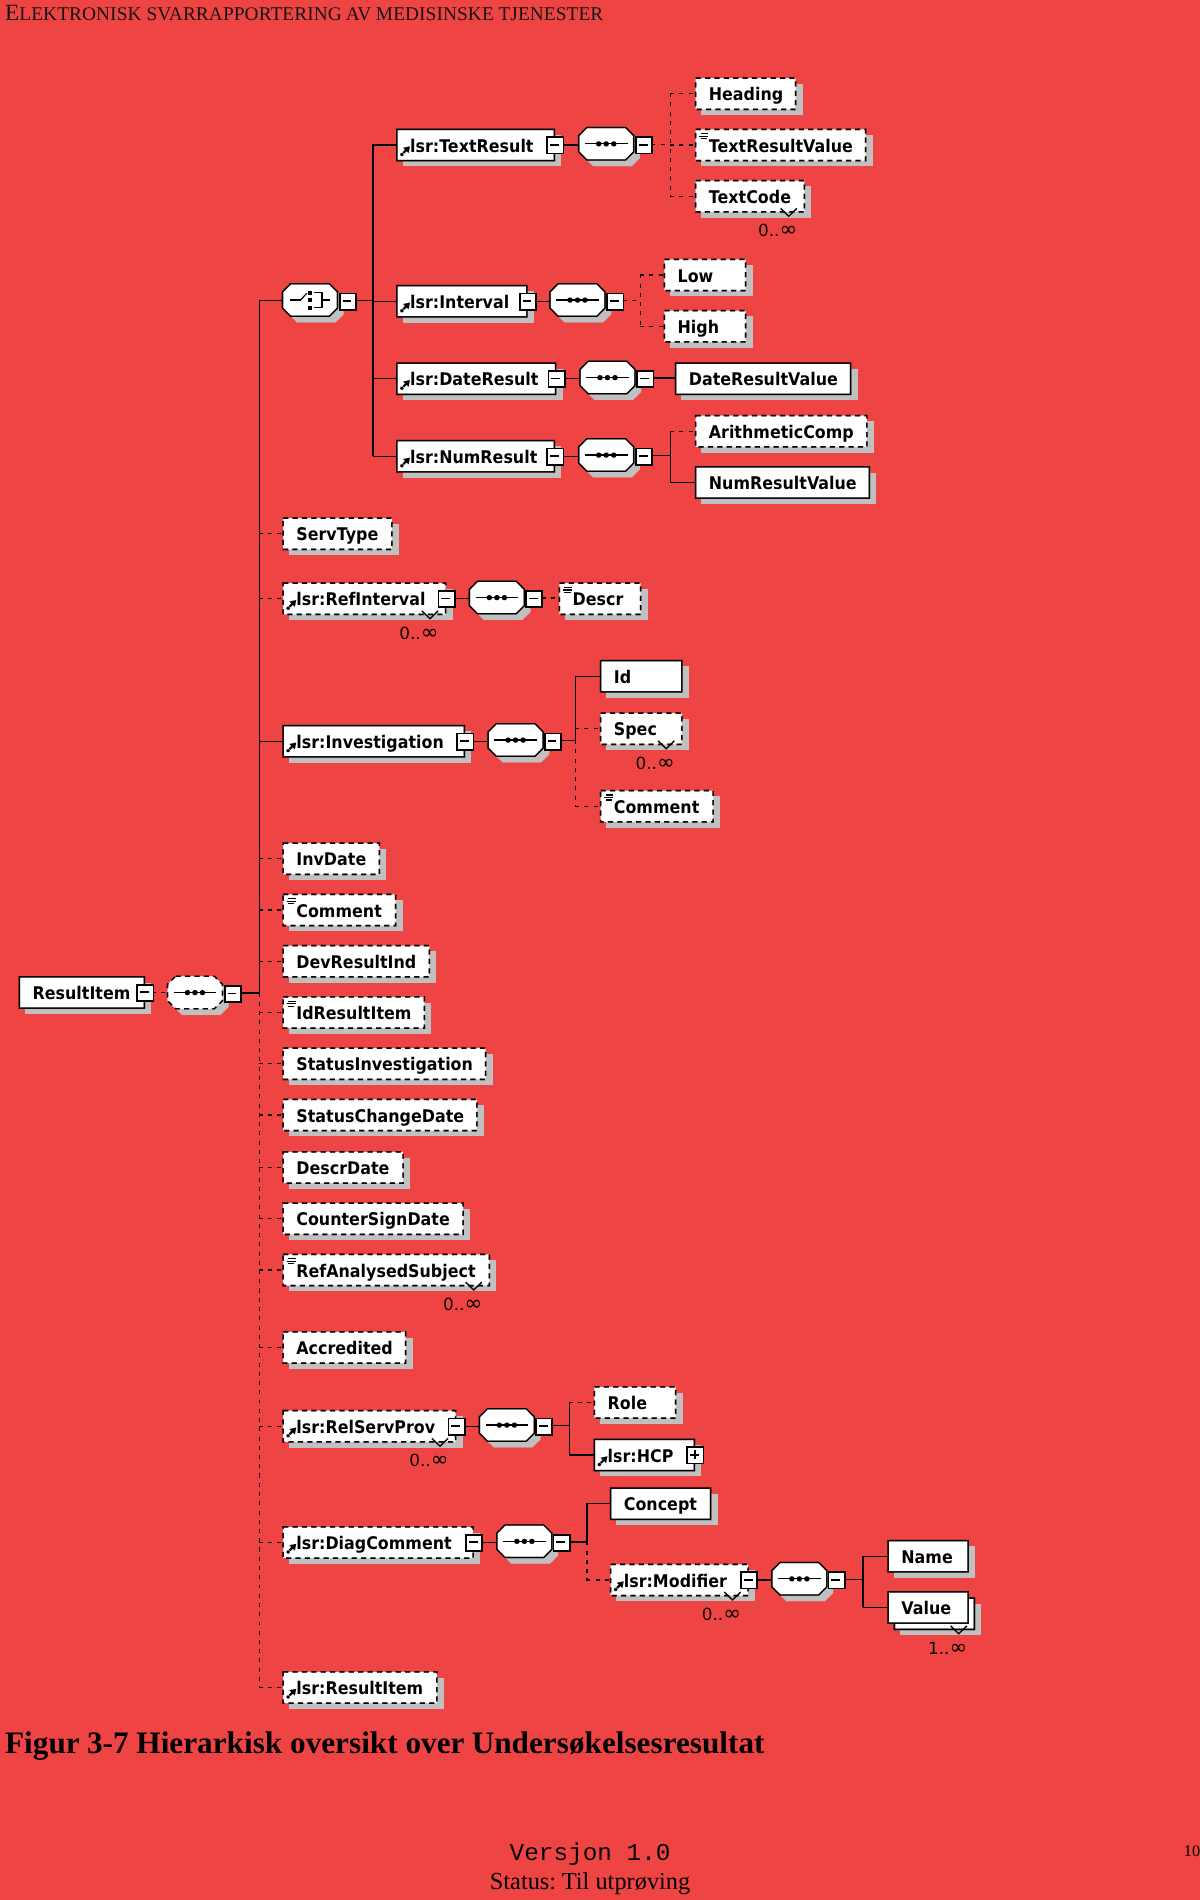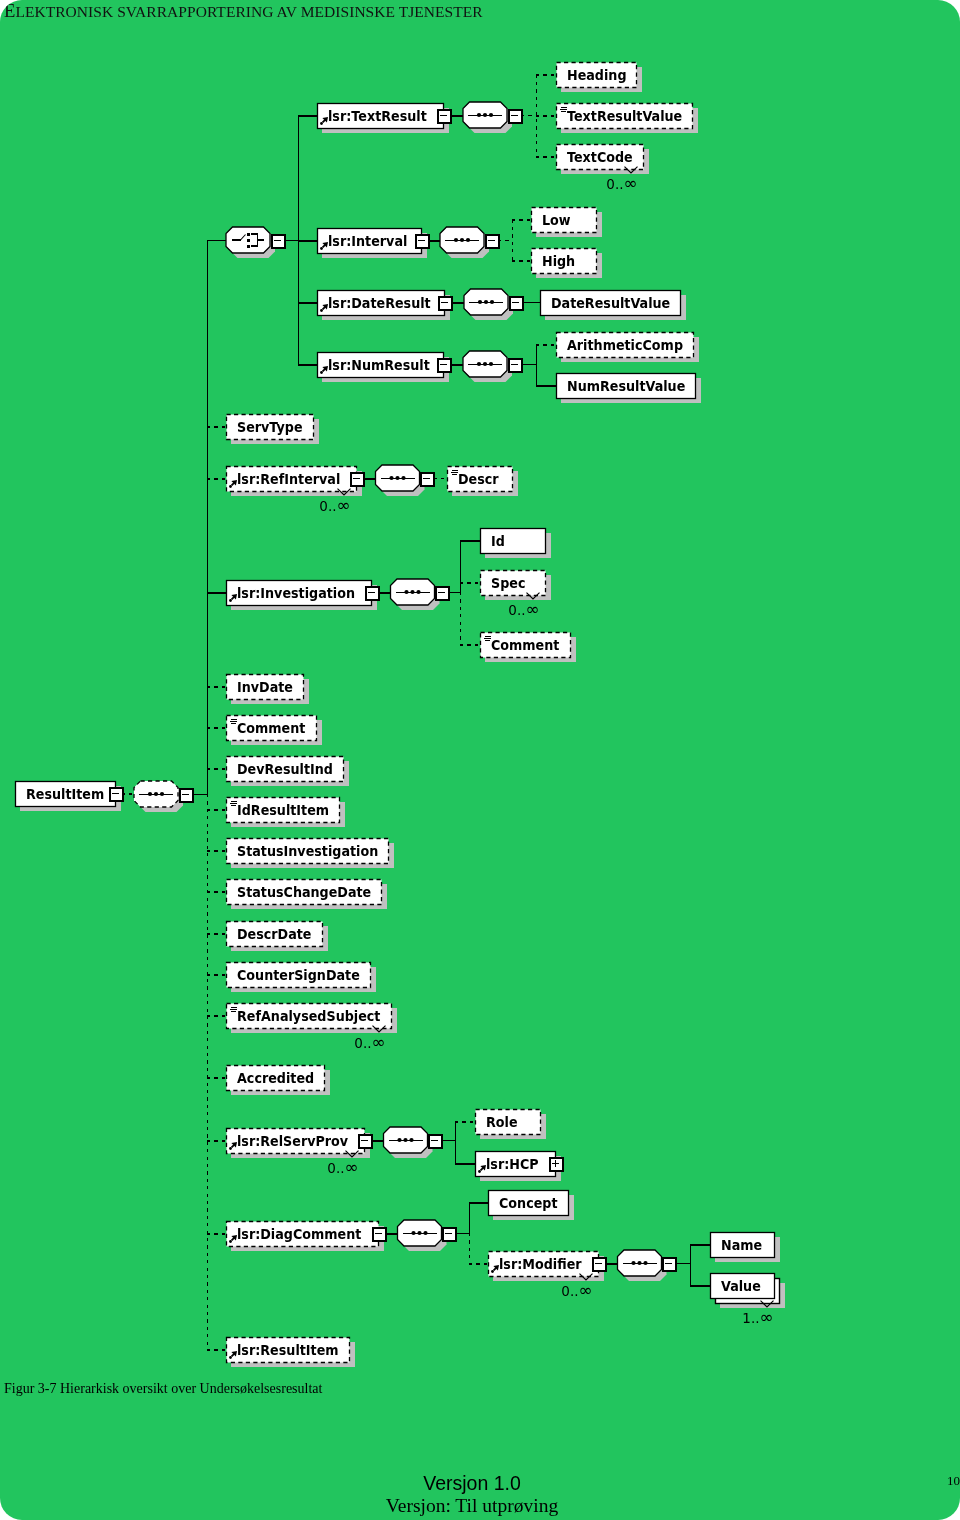--- a/index.html
+++ b/index.html
@@ -1,21 +1,21 @@
 <!DOCTYPE html>
 <html><head>
 <meta charset="utf-8">
 <style>
   html,body{margin:0;padding:0;background:#fff;}
   body{width:960px;height:1520px;position:relative;font-family:"Liberation Sans",sans-serif;}
-  #page{position:absolute;left:0;top:0;width:960px;height:1520px;overflow:hidden;background:#22c55e;border-radius:22px;}
+  #page{position:absolute;left:0;top:0;width:960px;height:1520px;overflow:hidden;background:#ef4444;}
   .hdr{position:absolute;left:4px;top:0px;font-family:"Liberation Serif",serif;font-size:18.6px;color:#111;white-space:nowrap;letter-spacing:0.05px;}
   .hdr .sc{font-size:15.5px;}
-  .figcap{position:absolute;left:4px;top:1381px;font-family:"Liberation Serif",serif;font-size:14px;font-weight:normal;color:#000;white-space:nowrap;}
-  .foot1{position:absolute;left:0;top:1474px;width:944px;text-align:center;font-family:Liberation Sans, sans-serif;font-size:19.5px;line-height:1;color:#000;}
+  .figcap{position:absolute;left:4px;top:1381px;font-family:"Liberation Serif",serif;font-size:25px;font-weight:bold;color:#000;white-space:nowrap;}
+  .foot1{position:absolute;left:0;top:1474px;width:944px;text-align:center;font-family:Liberation Mono, monospace;font-size:19.5px;line-height:1;color:#000;}
   .foot2{position:absolute;left:0;top:1496px;width:944px;text-align:center;font-family:"Liberation Serif",serif;font-size:19.5px;line-height:1;color:#000;}
   .pageno{position:absolute;left:0;top:1474px;width:960px;text-align:right;font-family:"Liberation Serif",serif;font-size:13px;line-height:1;color:#000;}
   #diagram{position:absolute;left:0;top:0;width:960px;height:1400px;}
   #diagram text{font-family:"DejaVu Sans",sans-serif;font-weight:bold;fill:#000;}
   #diagram text.occ{font-weight:normal;}
 </style>
 </head>
 <body>
 
 <div id="page">
@@ -615,15 +615,15 @@
       <rect x="226.5" y="1337.5" width="123" height="25" fill="#fff" stroke="#000000" stroke-width="1.3" stroke-dasharray="4.2,3.3"></rect>
       <text x="237" y="1355.4" font-size="14" transform="translate(237,1355.4) scale(0.91,1) translate(-237,-1355.4)">lsr:ResultItem</text>
       <g>
         <circle cx="230.5" cy="1357.5" r="1.4" fill="#000000"></circle>
         <line x1="231.6" y1="1356.4" x2="234.1" y2="1353.9" stroke="#000000" stroke-width="1.9"></line>
         <path d="M 237 1351 L 231.4 1352.1 L 235.9 1356.6 Z" fill="#000000"></path>
       </g>
     </svg>
   <div class="figcap">Figur 3-7 Hierarkisk oversikt over Undersøkelsesresultat</div>
   <div class="foot1">Versjon 1.0</div>
-  <div class="foot2">Versjon: Til utprøving</div>
+  <div class="foot2">Status: Til utprøving</div>
   <div class="pageno">10</div>
 </div>
 
 </body></html>

